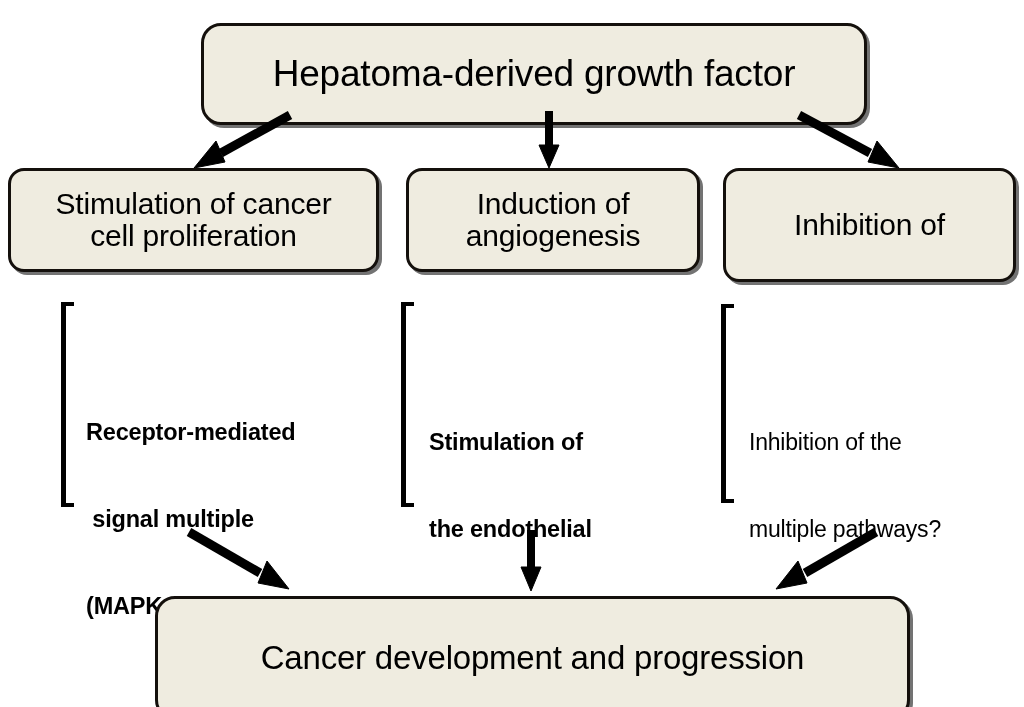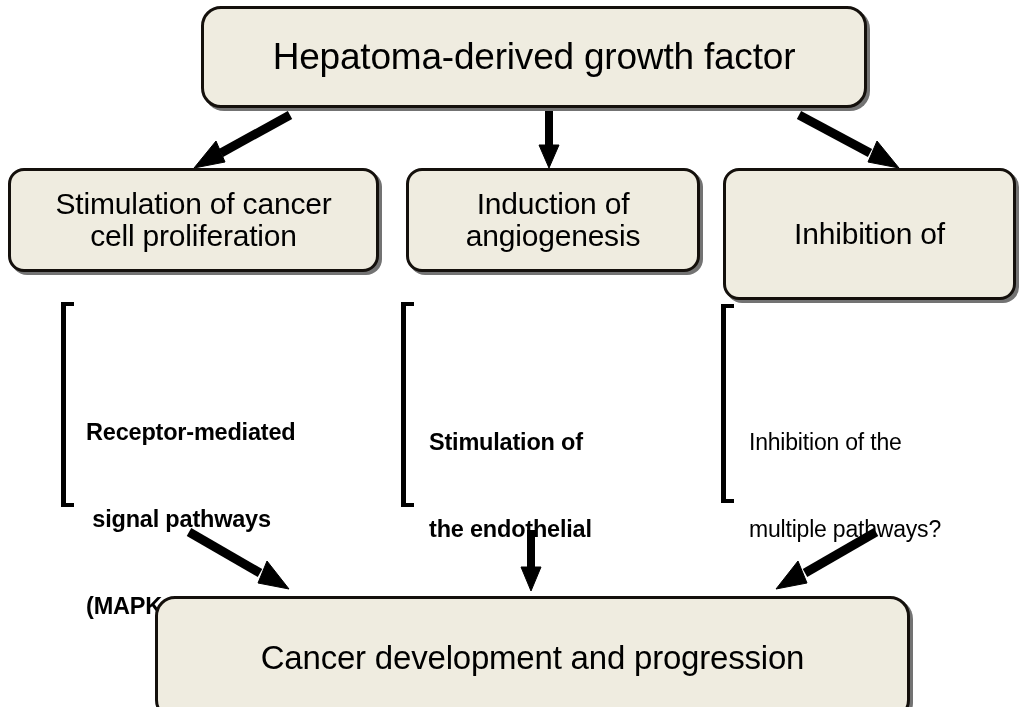--- a/index.html
+++ b/index.html
@@ -33,37 +33,37 @@
     box-shadow: 3px 3px 0 rgba(0,0,0,0.55);
   }
   .node .label {
     display: block;
     width: 100%;
     line-height: 1.08;
     letter-spacing: -0.2px;
   }
 
   #node-top {
-    left: 201px;  top: 6px;
+    left: 201px;  top: 23px;
     width: 666px; height: 102px;
     border-radius: 20px;
   }
   #node-top .label { font-size: 37px; }
 
   #node-prolif {
     left: 8px;   top: 168px;
     width: 371px; height: 104px;
   }
   #node-angio {
     left: 406px; top: 168px;
     width: 294px; height: 104px;
   }
   #node-apopt {
     left: 723px; top: 168px;
-    width: 293px; height: 132px;
+    width: 293px; height: 114px;
   }
   #node-prolif .label,
   #node-angio .label,
   #node-apopt .label { font-size: 30px; }
 
   #node-bottom {
     left: 155px; top: 596px;
     width: 755px; height: 124px;
     border-radius: 20px;
   }
@@ -163,21 +163,21 @@
 
   <div class="node" id="node-apopt">
     <span class="label"><span>Inhibition of</span><br></span>
   </div>
 
   <div class="bracket-group" id="group1" style="left:42px; top:302px; width:340px; height:205px;margin-left:19px;">
     <div class="bracket" style="height:205px;"></div>
     <div class="bracket-text" id="text-col1">
       <div class="para1">
         <span class="line">Receptor-mediated</span>
-        <span class="line"> signal pathways</span>
+        <span class="line"> signal multiple</span>
         <span class="line">(MAPK and/or PI3K)</span>
       </div>
       
     </div>
   </div>
 
   <div class="bracket-group" id="group2" style="left:401px; top:302px; width:290px; height:205px;">
     <div class="bracket" style="height:205px;"></div>
     <div class="bracket-text" id="text-col2">
       <div class="para1">

